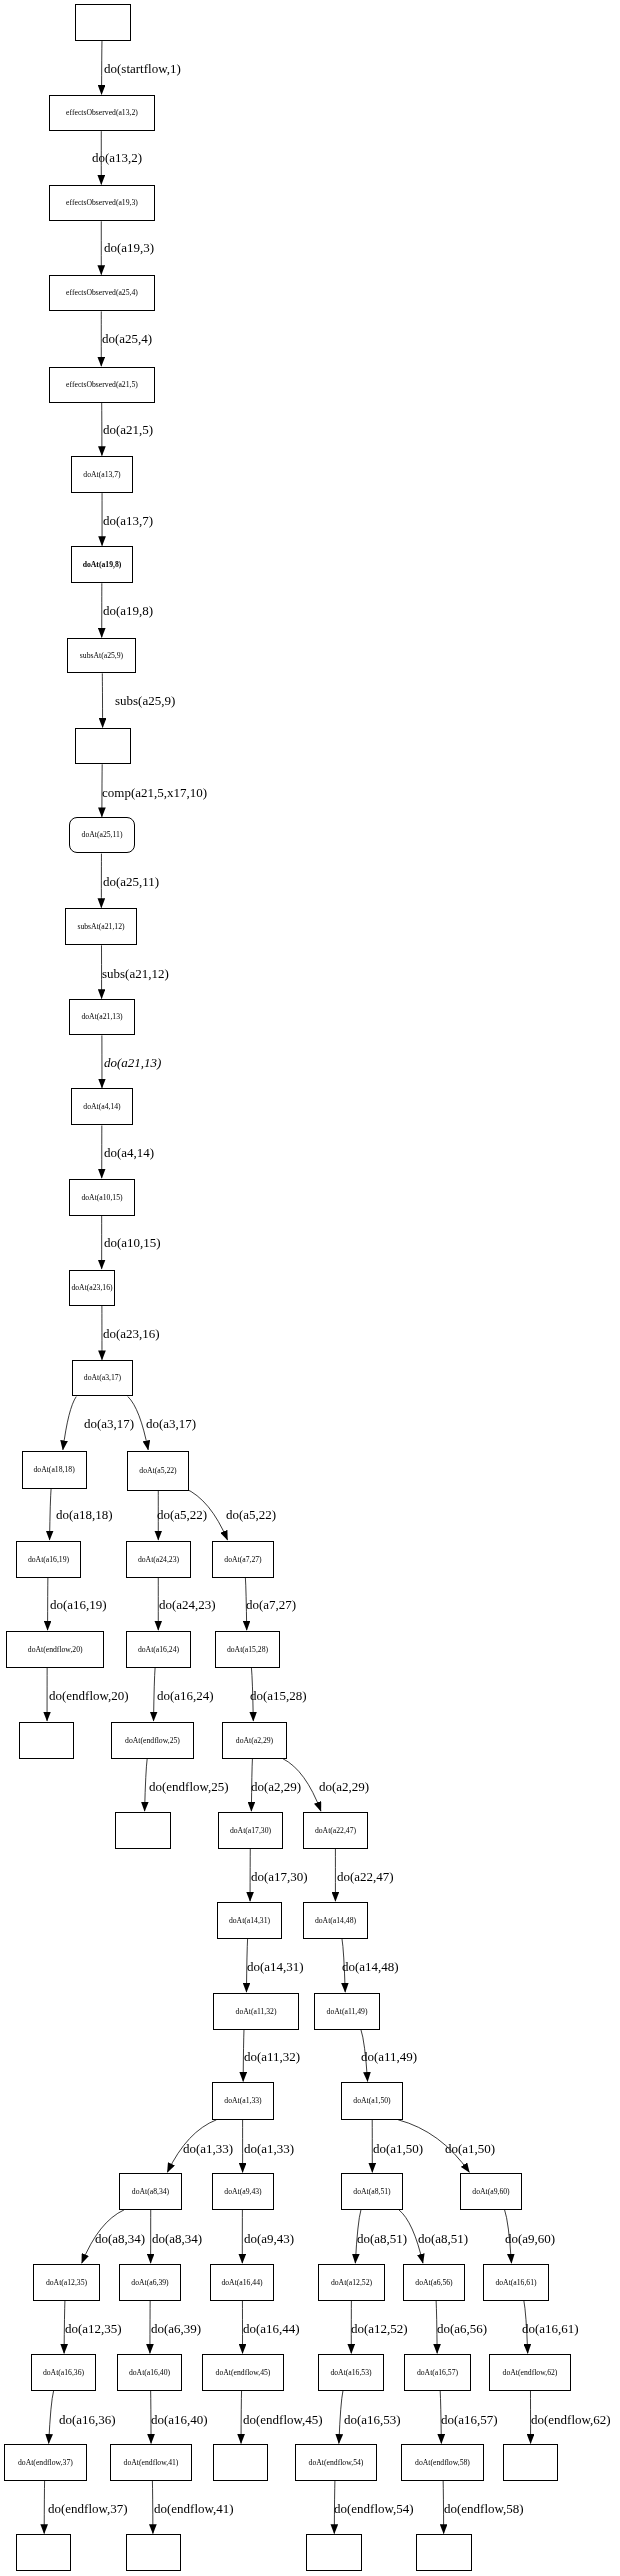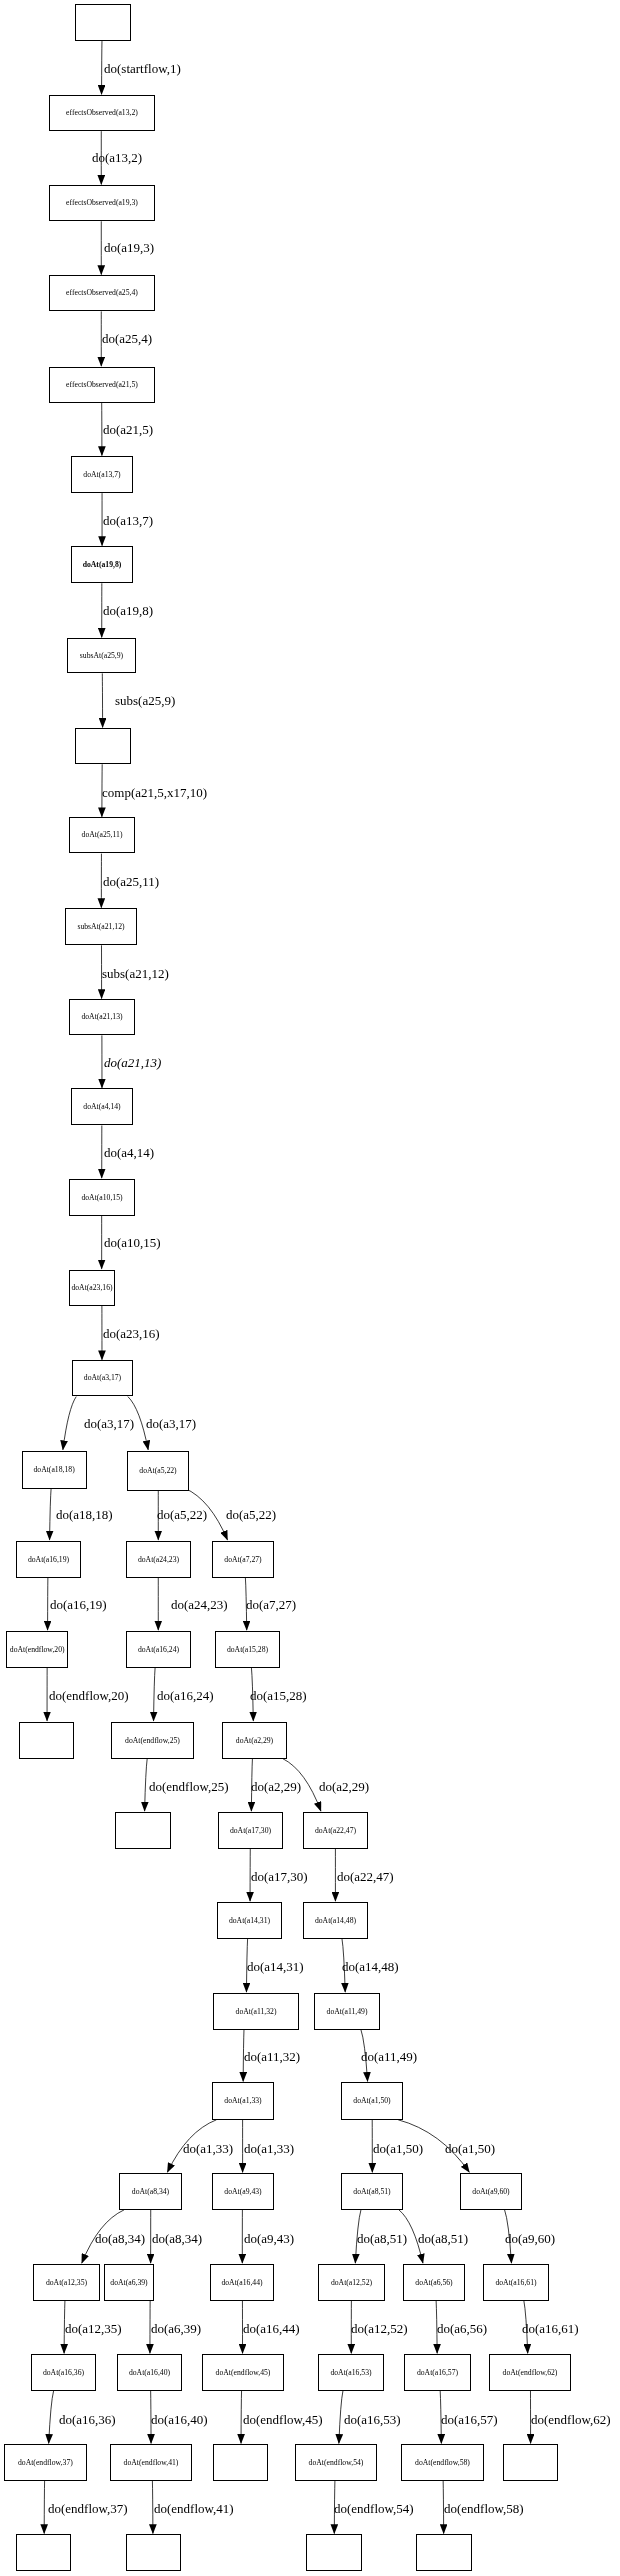--- a/index.html
+++ b/index.html
@@ -139,21 +139,21 @@
     </div>
     <div class="node" style="left: 71px; top: 546px; width: 62px; height: 37px; font-weight: bold;">
       <span>doAt(a19,8)</span>
     </div>
     <div class="node" style="left: 67px; top: 638px; width: 69px; height: 35px;">
       <span>subsAt(a25,9)</span>
     </div>
     <div class="node" style="left: 75px; top: 728px; width: 56px; height: 36px;">
       <span></span>
     </div>
-    <div class="node" style="left: 69px; top: 817px; width: 66px; height: 36px;">
+    <div class="node" style="left: 69px; top: 817px; width: 66px; height: 36px; border-radius: 8px;">
       <span>doAt(a25,11)</span>
     </div>
     <div class="node" style="left: 65px; top: 908px; width: 72px; height: 37px;">
       <span>subsAt(a21,12)</span>
     </div>
     <div class="node" style="left: 69px; top: 999px; width: 66px; height: 36px;">
       <span>doAt(a21,13)</span>
     </div>
     <div class="node" style="left: 71px; top: 1088px; width: 62px; height: 37px;">
       <span>doAt(a4,14)</span>
@@ -175,21 +175,21 @@
     </div>
     <div class="node" style="left: 16px; top: 1541px; width: 65px; height: 37px;">
       <span>doAt(a16,19)</span>
     </div>
     <div class="node" style="left: 126px; top: 1541px; width: 65px; height: 37px;">
       <span>doAt(a24,23)</span>
     </div>
     <div class="node" style="left: 212px; top: 1541px; width: 62px; height: 37px;">
       <span>doAt(a7,27)</span>
     </div>
-    <div class="node" style="left: 6.2px; top: 1631px; width: 62px; height: 37px;">
+    <div class="node" style="left: 6.2px; top: 1631px; width: 98px; height: 37px;">
       <span>doAt(endflow,20)</span>
     </div>
     <div class="node" style="left: 126px; top: 1631px; width: 65px; height: 37px;">
       <span>doAt(a16,24)</span>
     </div>
     <div class="node" style="left: 215px; top: 1631px; width: 65px; height: 37px;">
       <span>doAt(a15,28)</span>
     </div>
     <div class="node" style="left: 19px; top: 1722px; width: 55px; height: 37px;">
       <span></span>
@@ -235,21 +235,21 @@
     </div>
     <div class="node" style="left: 341px; top: 2173px; width: 62px; height: 37px;">
       <span>doAt(a8,51)</span>
     </div>
     <div class="node" style="left: 460px; top: 2173px; width: 62px; height: 37px;">
       <span>doAt(a9,60)</span>
     </div>
     <div class="node" style="left: 33px; top: 2264px; width: 67px; height: 37px;">
       <span>doAt(a12,35)</span>
     </div>
-    <div class="node" style="left: 104px; top: 2264px; width: 50px; height: 37px;">
+    <div class="node" style="left: 119px; top: 2264px; width: 62px; height: 37px;">
       <span>doAt(a6,39)</span>
     </div>
     <div class="node" style="left: 210px; top: 2264px; width: 64px; height: 37px;">
       <span>doAt(a16,44)</span>
     </div>
     <div class="node" style="left: 318px; top: 2264px; width: 67px; height: 37px;">
       <span>doAt(a12,52)</span>
     </div>
     <div class="node" style="left: 403px; top: 2264px; width: 62px; height: 37px;">
       <span>doAt(a6,56)</span>
@@ -319,21 +319,21 @@
     <div class="edge-label" style="left: 104px; top: 1056px; font-style: italic;">do(a21,13)</div>
     <div class="edge-label" style="left: 104px; top: 1146px;">do(a4,14)</div>
     <div class="edge-label" style="left: 104px; top: 1236px;">do(a10,15)</div>
     <div class="edge-label" style="left: 103px; top: 1327px;">do(a23,16)</div>
     <div class="edge-label" style="left: 84px; top: 1417px;">do(a3,17)</div>
     <div class="edge-label" style="left: 146px; top: 1417px;">do(a3,17)</div>
     <div class="edge-label" style="left: 56px; top: 1508px;">do(a18,18)</div>
     <div class="edge-label" style="left: 157px; top: 1508px;">do(a5,22)</div>
     <div class="edge-label" style="left: 226px; top: 1508px;">do(a5,22)</div>
     <div class="edge-label" style="left: 50px; top: 1598px;">do(a16,19)</div>
-    <div class="edge-label" style="left: 159px; top: 1598px; padding-left: 12px;">do(a24,23)</div>
+    <div class="edge-label" style="left: 159px; top: 1598px;">do(a24,23)</div>
     <div class="edge-label" style="left: 246px; top: 1598px;">do(a7,27)</div>
     <div class="edge-label" style="left: 49px; top: 1689px;">do(endflow,20)</div>
     <div class="edge-label" style="left: 157px; top: 1689px;">do(a16,24)</div>
     <div class="edge-label" style="left: 250px; top: 1689px;">do(a15,28)</div>
     <div class="edge-label" style="left: 149px; top: 1780px;">do(endflow,25)</div>
     <div class="edge-label" style="left: 251px; top: 1780px;">do(a2,29)</div>
     <div class="edge-label" style="left: 319px; top: 1780px;">do(a2,29)</div>
     <div class="edge-label" style="left: 251px; top: 1870px;">do(a17,30)</div>
     <div class="edge-label" style="left: 337px; top: 1870px;">do(a22,47)</div>
     <div class="edge-label" style="left: 247px; top: 1960px;">do(a14,31)</div>

